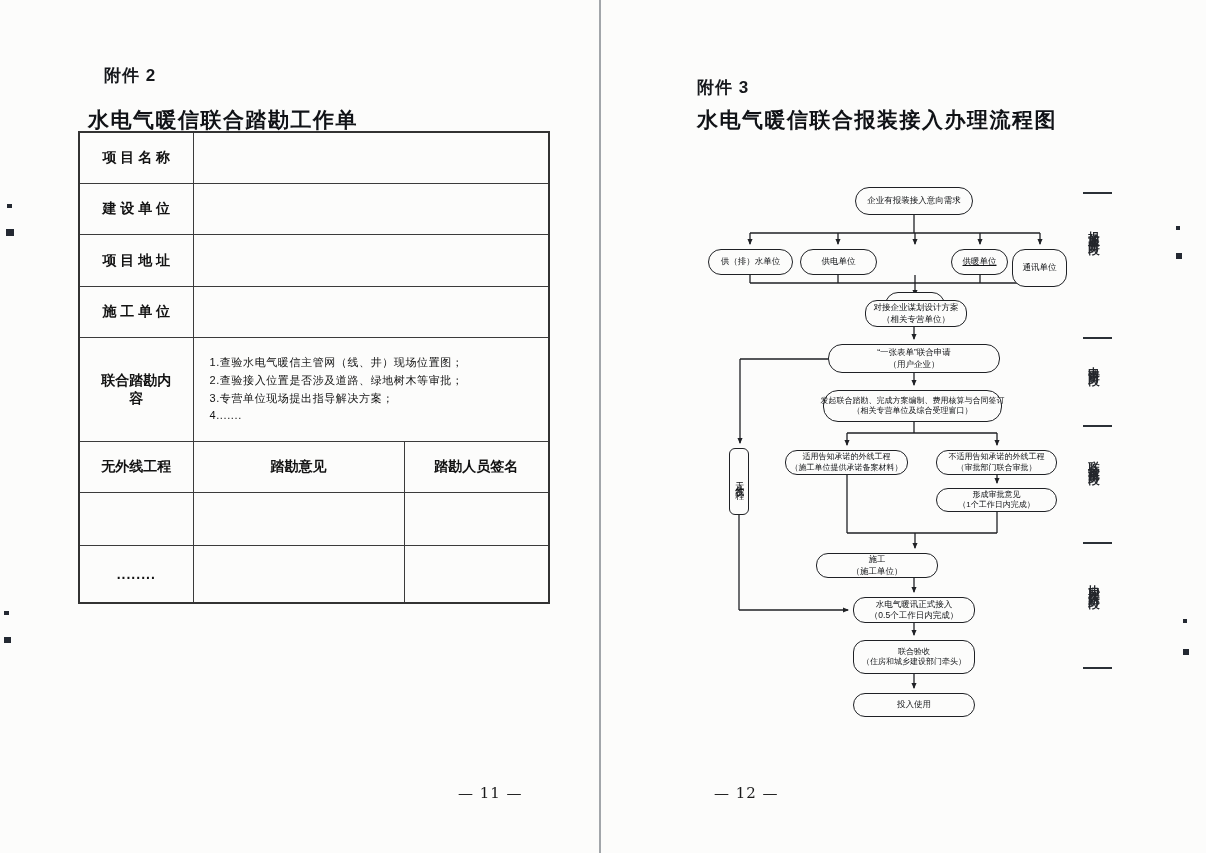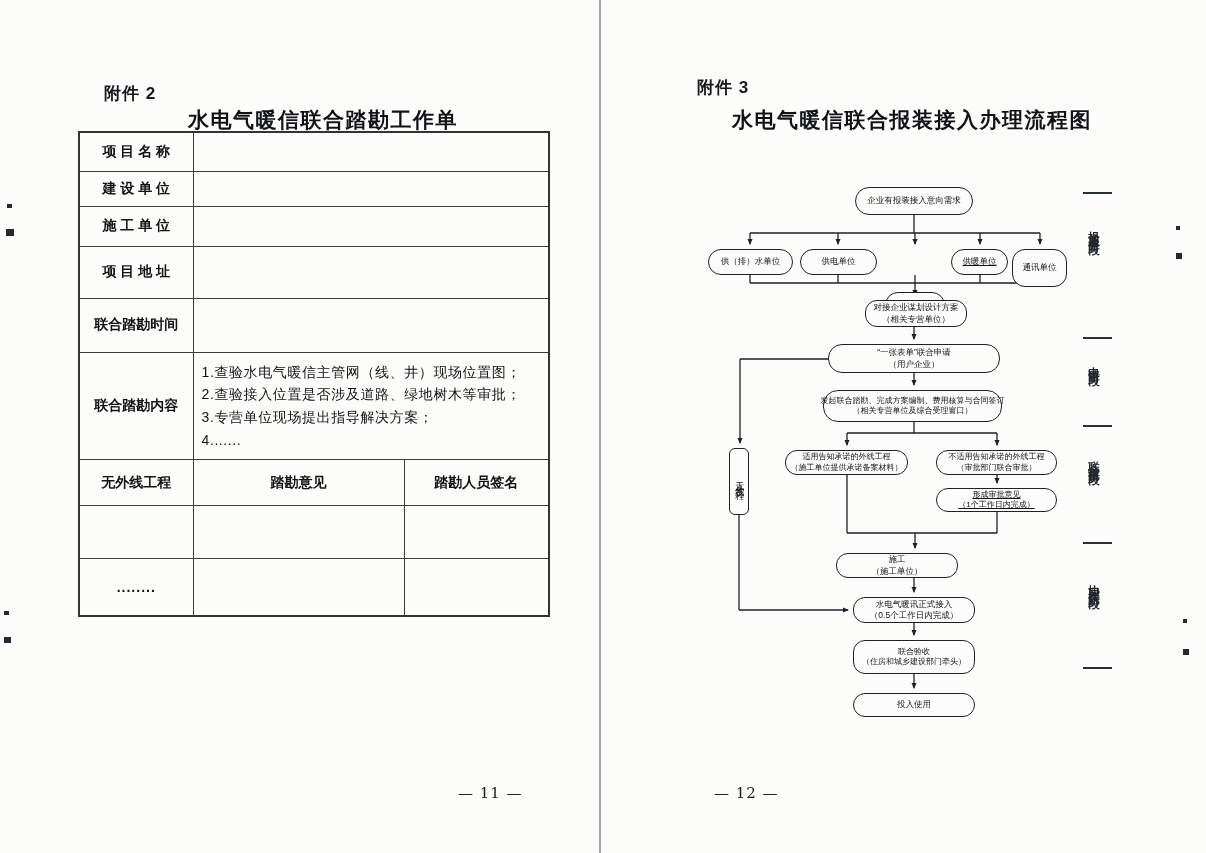--- a/index.html
+++ b/index.html
@@ -6,35 +6,35 @@
   html,body { background:#ffffff; }
   body { font-family:"Liberation Sans", sans-serif; }
   #canvas {
     position:relative; width:1206px; height:853px;
     background:#fcfcfb; overflow:hidden; color:#141414;
   }
   .page-divider { position:absolute; left:599px; top:0; width:2px; height:853px; background:#a2a6aa; }
 
   
   .attach-label { position:absolute; font-size:17px; font-weight:700; letter-spacing:1px; color:#16181c; }
-  #attach-2 { left:78px; top:82px;padding-left:26px; }
+  #attach-2 { left:78px; top:64px;padding-left:26px; }
   #attach-3 { left:697px; top:76px; }
-  .doc-title { position:absolute; font-size:21px; font-weight:700; letter-spacing:1.5px; text-align:center; color:#101216; }
+  .doc-title { position:absolute; font-size:21px; font-weight:700; letter-spacing:1.5px; color:#101216; }
   #left-title  { left:88px;  top:106px; width:470px; }
   #right-title { left:697px; top:106px; width:430px; }
 
   #survey-form {
     position:absolute; left:78px; top:131px; width:470px;
     border-collapse:collapse; table-layout:fixed;
   }
-  #survey-form td { border:1.4px solid #3b3b3b; padding:8px; vertical-align:middle; }
+  #survey-form td { border:1.4px solid #3b3b3b; padding:16px; vertical-align:middle; }
   #survey-form { border:2px solid #333; }
   .lbl { font-weight:700; font-size:14px; text-align:center; color:#131313; }
   .content-cell { padding:5px 4px 5px 7px; }
-  .content-cell div { font-size:14px; line-height:1.62; letter-spacing:0.6px; color:#131313; white-space:nowrap; }
+  .content-cell div { font-size:11px; line-height:1.62; letter-spacing:0.6px; color:#131313; white-space:nowrap; }
   .ellipsis-cell { font-weight:700; font-size:14px; text-align:center; letter-spacing:1px; }
 
   .page-number { position:absolute; font-family:"DejaVu Serif", serif; font-size:15px; color:#1a1a1a; letter-spacing:1px; }
   #page-num-left  { left:458px; top:784px; }
   #page-num-right { left:714px; top:784px; }
 
   
   #flow-lines { position:absolute; left:0; top:0; width:1206px; height:853px; z-index:1; }
   .fc-node {
     position:absolute; z-index:2;
@@ -48,22 +48,22 @@
   #n-gas     { left:885px; top:249px; width:60px; height:26px; border-radius:13px;margin-top:43px; }
   #n-heat    { left:951px; top:249px; width:57px; height:26px; border-radius:13px;text-decoration:underline; }
   #n-telecom { left:1012px; top:249px; width:55px; height:38px; border-radius:13px; }
   #n-plan    { left:865px; top:300px; width:102px; height:27px; }
   #n-apply   { left:828px; top:344px; width:172px; height:29px; border-radius:14px; }
   #n-survey  { left:823px; top:390px; width:179px; height:32px; border-radius:15px; font-size:8px; }
   #n-no-outline { left:729px; top:448px; width:20px; height:67px; border-radius:6px;
                   writing-mode:vertical-rl; letter-spacing:2.5px; font-size:9px; }
   #n-commit    { left:785px; top:450px; width:123px; height:25px; font-size:8px; }
   #n-noncommit { left:936px; top:450px; width:121px; height:25px; font-size:8px; }
-  #n-opinion   { left:936px; top:488px; width:121px; height:24px; font-size:8px;text-decoration:underline; }
-  #n-build     { left:836px; top:553px; width:122px; height:25px; }
+  #n-opinion   { left:936px; top:488px; width:121px; height:24px; font-size:8px; }
+  #n-build     { left:816px; top:553px; width:122px; height:25px; }
   #n-connect   { left:853px; top:597px; width:122px; height:26px; }
   #n-accept    { left:853px; top:640px; width:122px; height:34px; font-size:8px; }
   #n-use       { left:853px; top:693px; width:122px; height:24px; }
 
   .stage-label {
     position:absolute; writing-mode:vertical-rl; text-orientation:upright;
     font-size:11.5px; letter-spacing:2.5px; font-weight:600; color:#23262b; z-index:2;
   }
   #stage-0 { left:1086px; top:222px; }
   #stage-1 { left:1086px; top:358px; }
@@ -99,30 +99,26 @@
       </colgroup>
     <tbody>
         <tr style="height:39px">
       <td class="lbl">项 目 名 称</td>
       <td colspan="3"></td>
     </tr>
     <tr style="height:35px">
       <td class="lbl">建 设 单 位</td>
       <td colspan="3"></td>
     </tr>
+    <tr style="height:52px">
+      <td class="lbl">项 目 地 址</td>
+      <td colspan="3"></td>
+    </tr>
     <tr style="height:40px">
       <td class="lbl">施 工 单 位</td>
-      <td colspan="3"></td>
-    </tr>
-    <tr style="height:52px">
-      <td class="lbl">项 目 地 址</td>
-      <td colspan="3"></td>
-    </tr>
-    <tr style="height:54px">
-      <td class="lbl">联合踏勘时间</td>
       <td colspan="3"></td>
     </tr>
     <tr style="height:88px">
       <td class="lbl">联合踏勘内容</td>
       <td colspan="3" class="content-cell">
         <div>1.查验水电气暖信主管网（线、井）现场位置图；</div>
         <div>2.查验接入位置是否涉及道路、绿地树木等审批；</div>
         <div>3.专营单位现场提出指导解决方案；</div>
         <div>4.......</div>
       </td>

